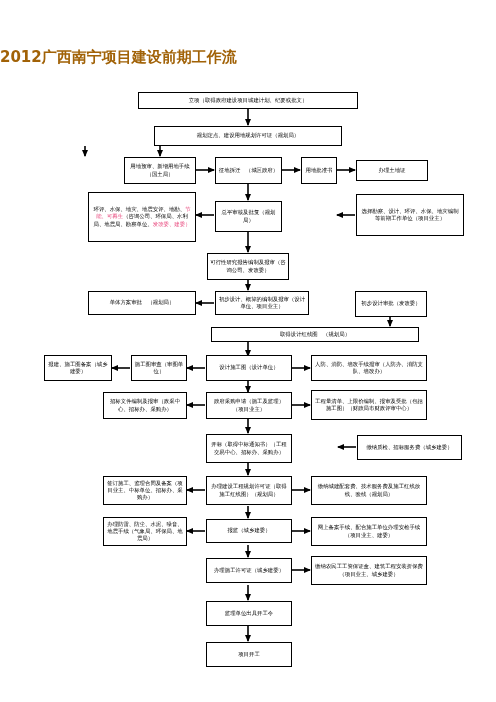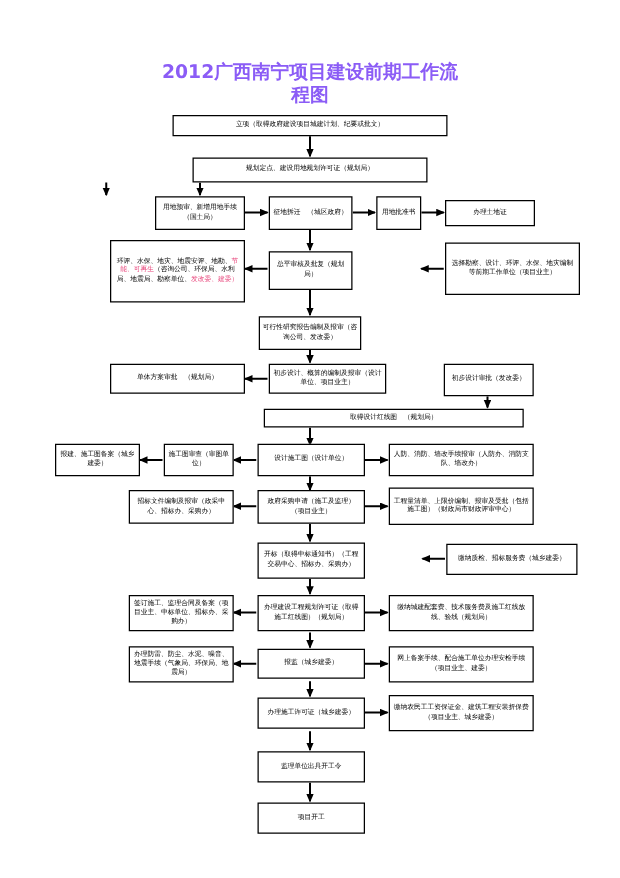--- a/index.html
+++ b/index.html
@@ -19,24 +19,24 @@
     left: 0;
     top: 0;
     width: 496px;
     height: 702px;
   }
   .title {
     position: absolute;
     left: 0;
     top: 48px;
     width: 496px;
-    text-align: center;
+    text-align: left;
     font-size: 15px;
     font-weight: bold;
-    color: #8b5cf6;
+    color: #a16207;
     letter-spacing: 0px;
     line-height: 19px;
   }
   .title .t1 { display:block; }
   .title .t2 { display:block; }
   .node {
     position: absolute;
     box-sizing: border-box;
     border: 1px solid #000;
     background: #fff;
@@ -57,21 +57,20 @@
     position: absolute;
   }
 </style>
 </head>
 <body>
 
 <div id="chart">
 
   <div class="title">
     <span class="t1">2012广西南宁项目建设前期工作流</span>
-    <span class="t2">程图</span>
   </div>
 
   <svg class="arrow" style="position:absolute;left:0;top:0;width:496px;height:702px;">
     <defs>
       <marker id="ah" markerWidth="7" markerHeight="7" refX="6" refY="3" orient="auto" markerUnits="userSpaceOnUse">
         <path d="M0,0 L7,3 L0,6 z" fill="#000"></path>
       </marker>
     </defs>
     <g stroke="#000" stroke-width="1.6" fill="none" marker-end="url(#ah)">
 

